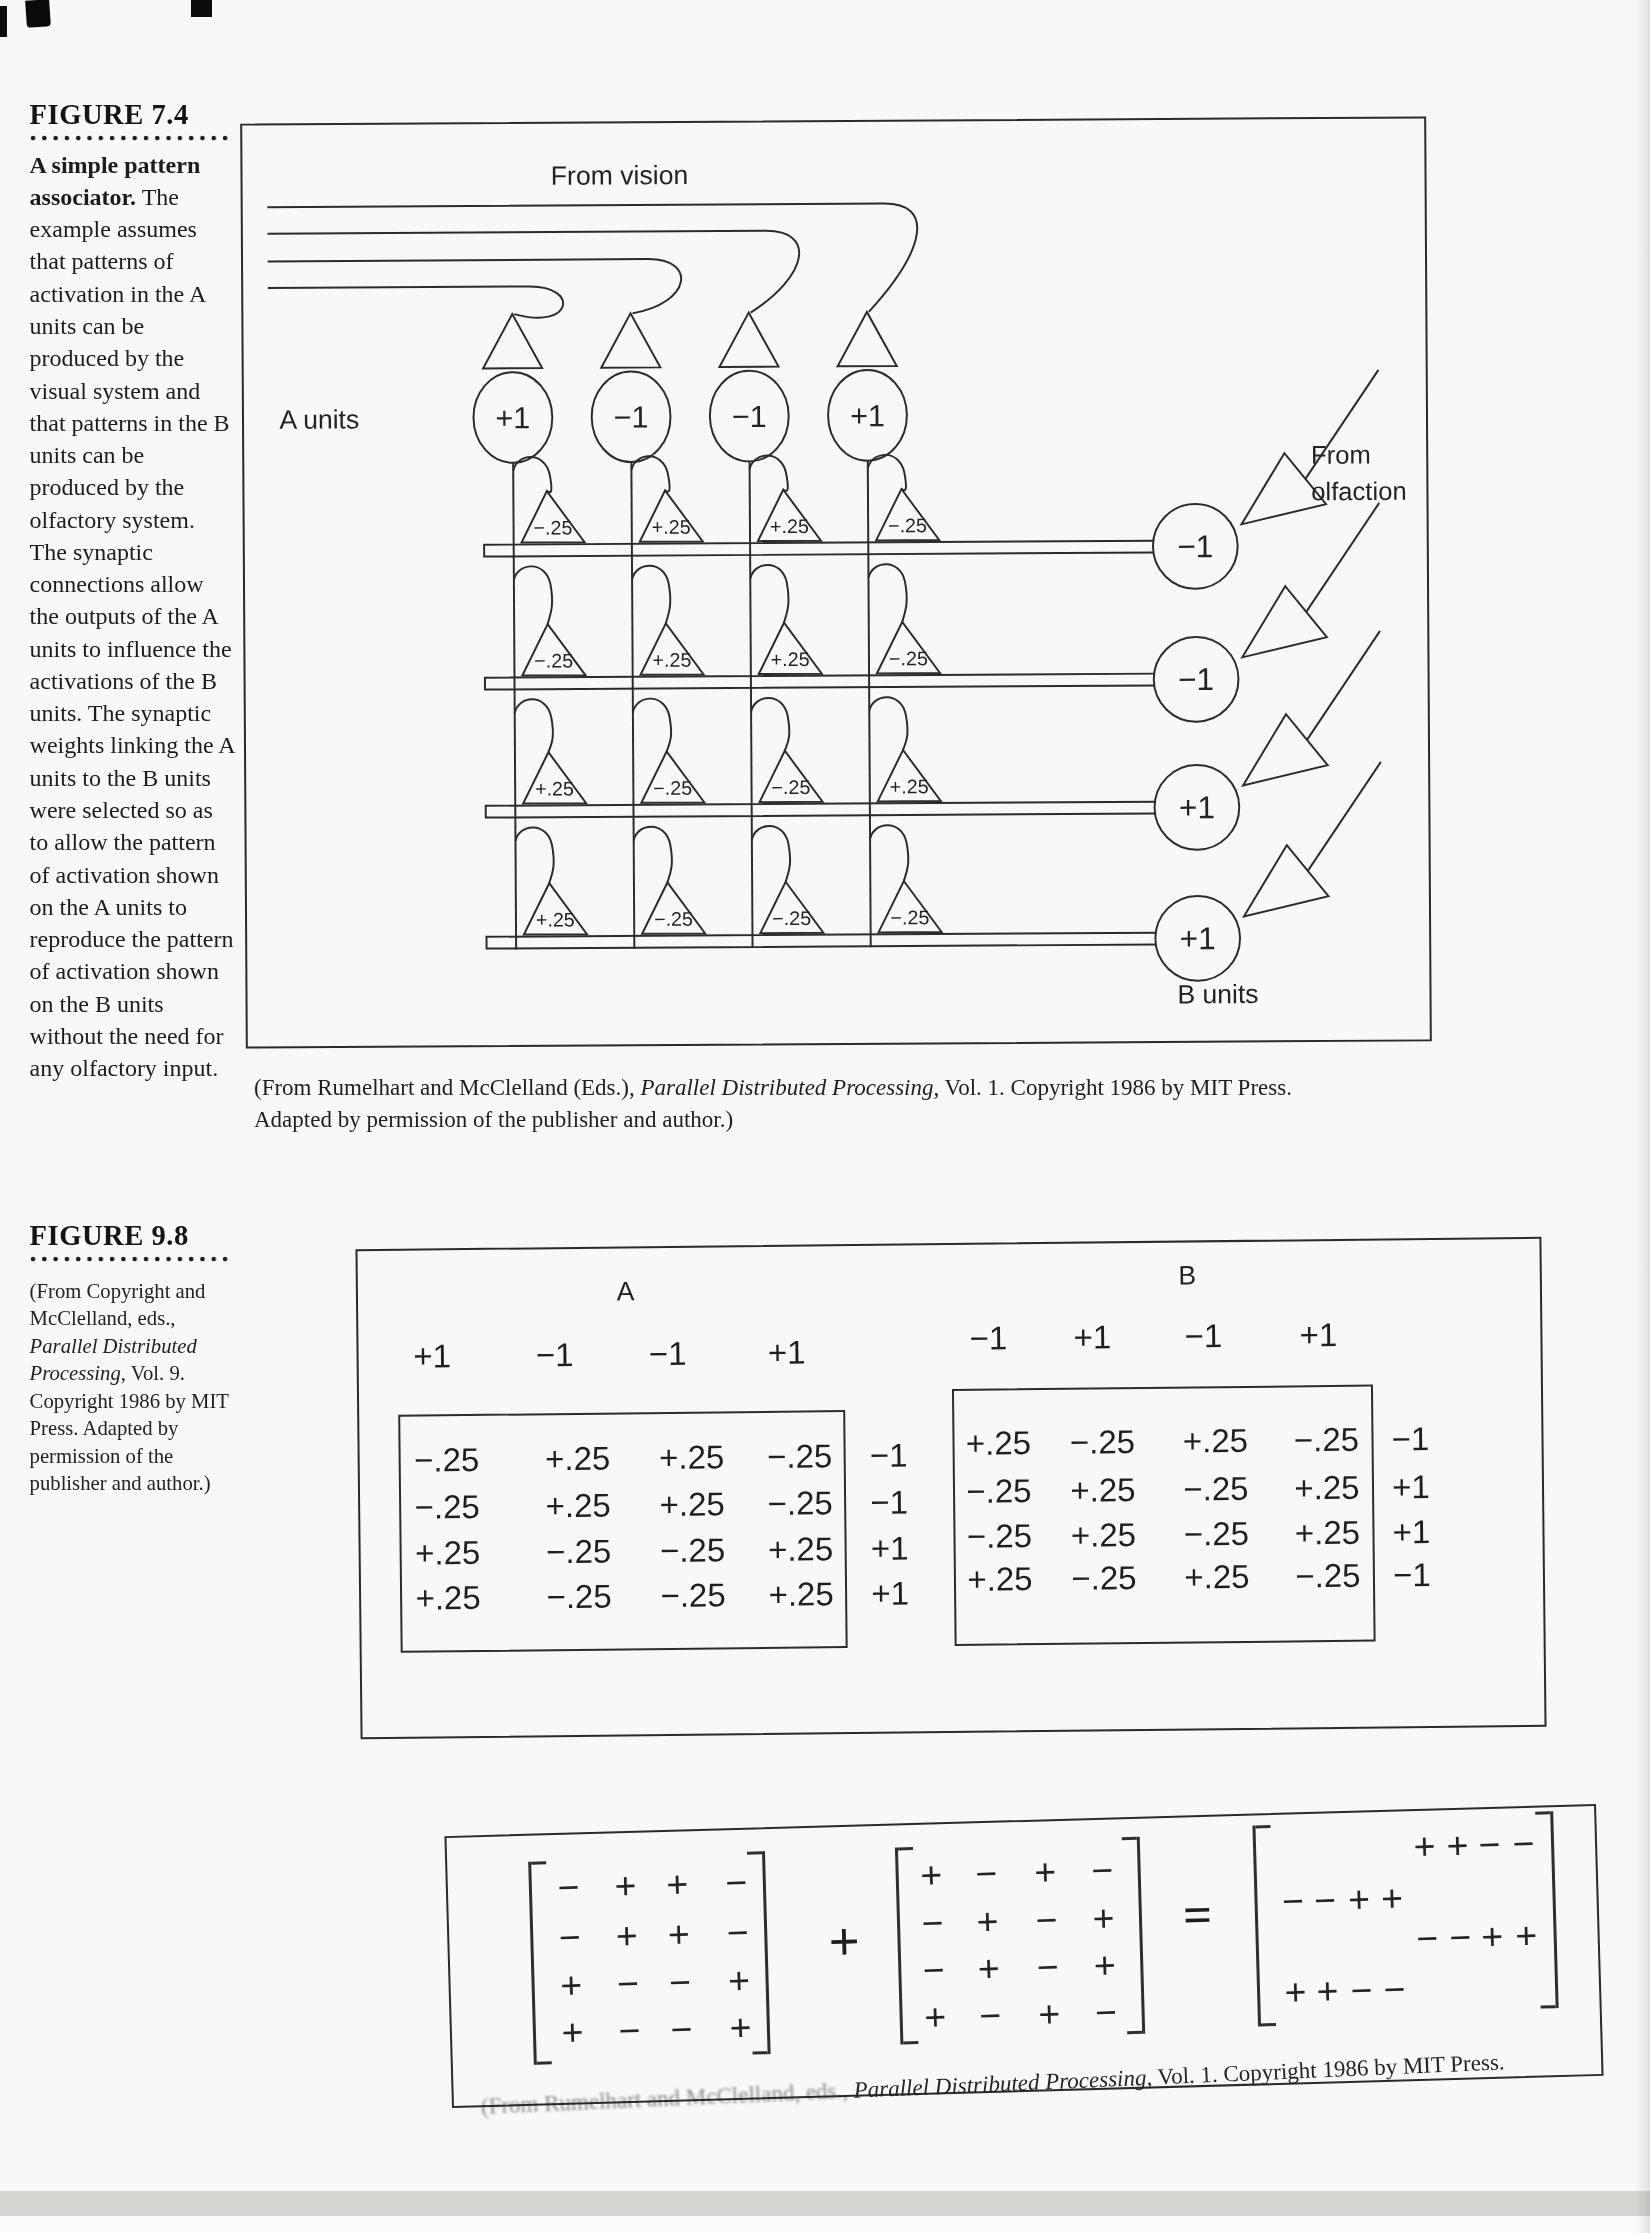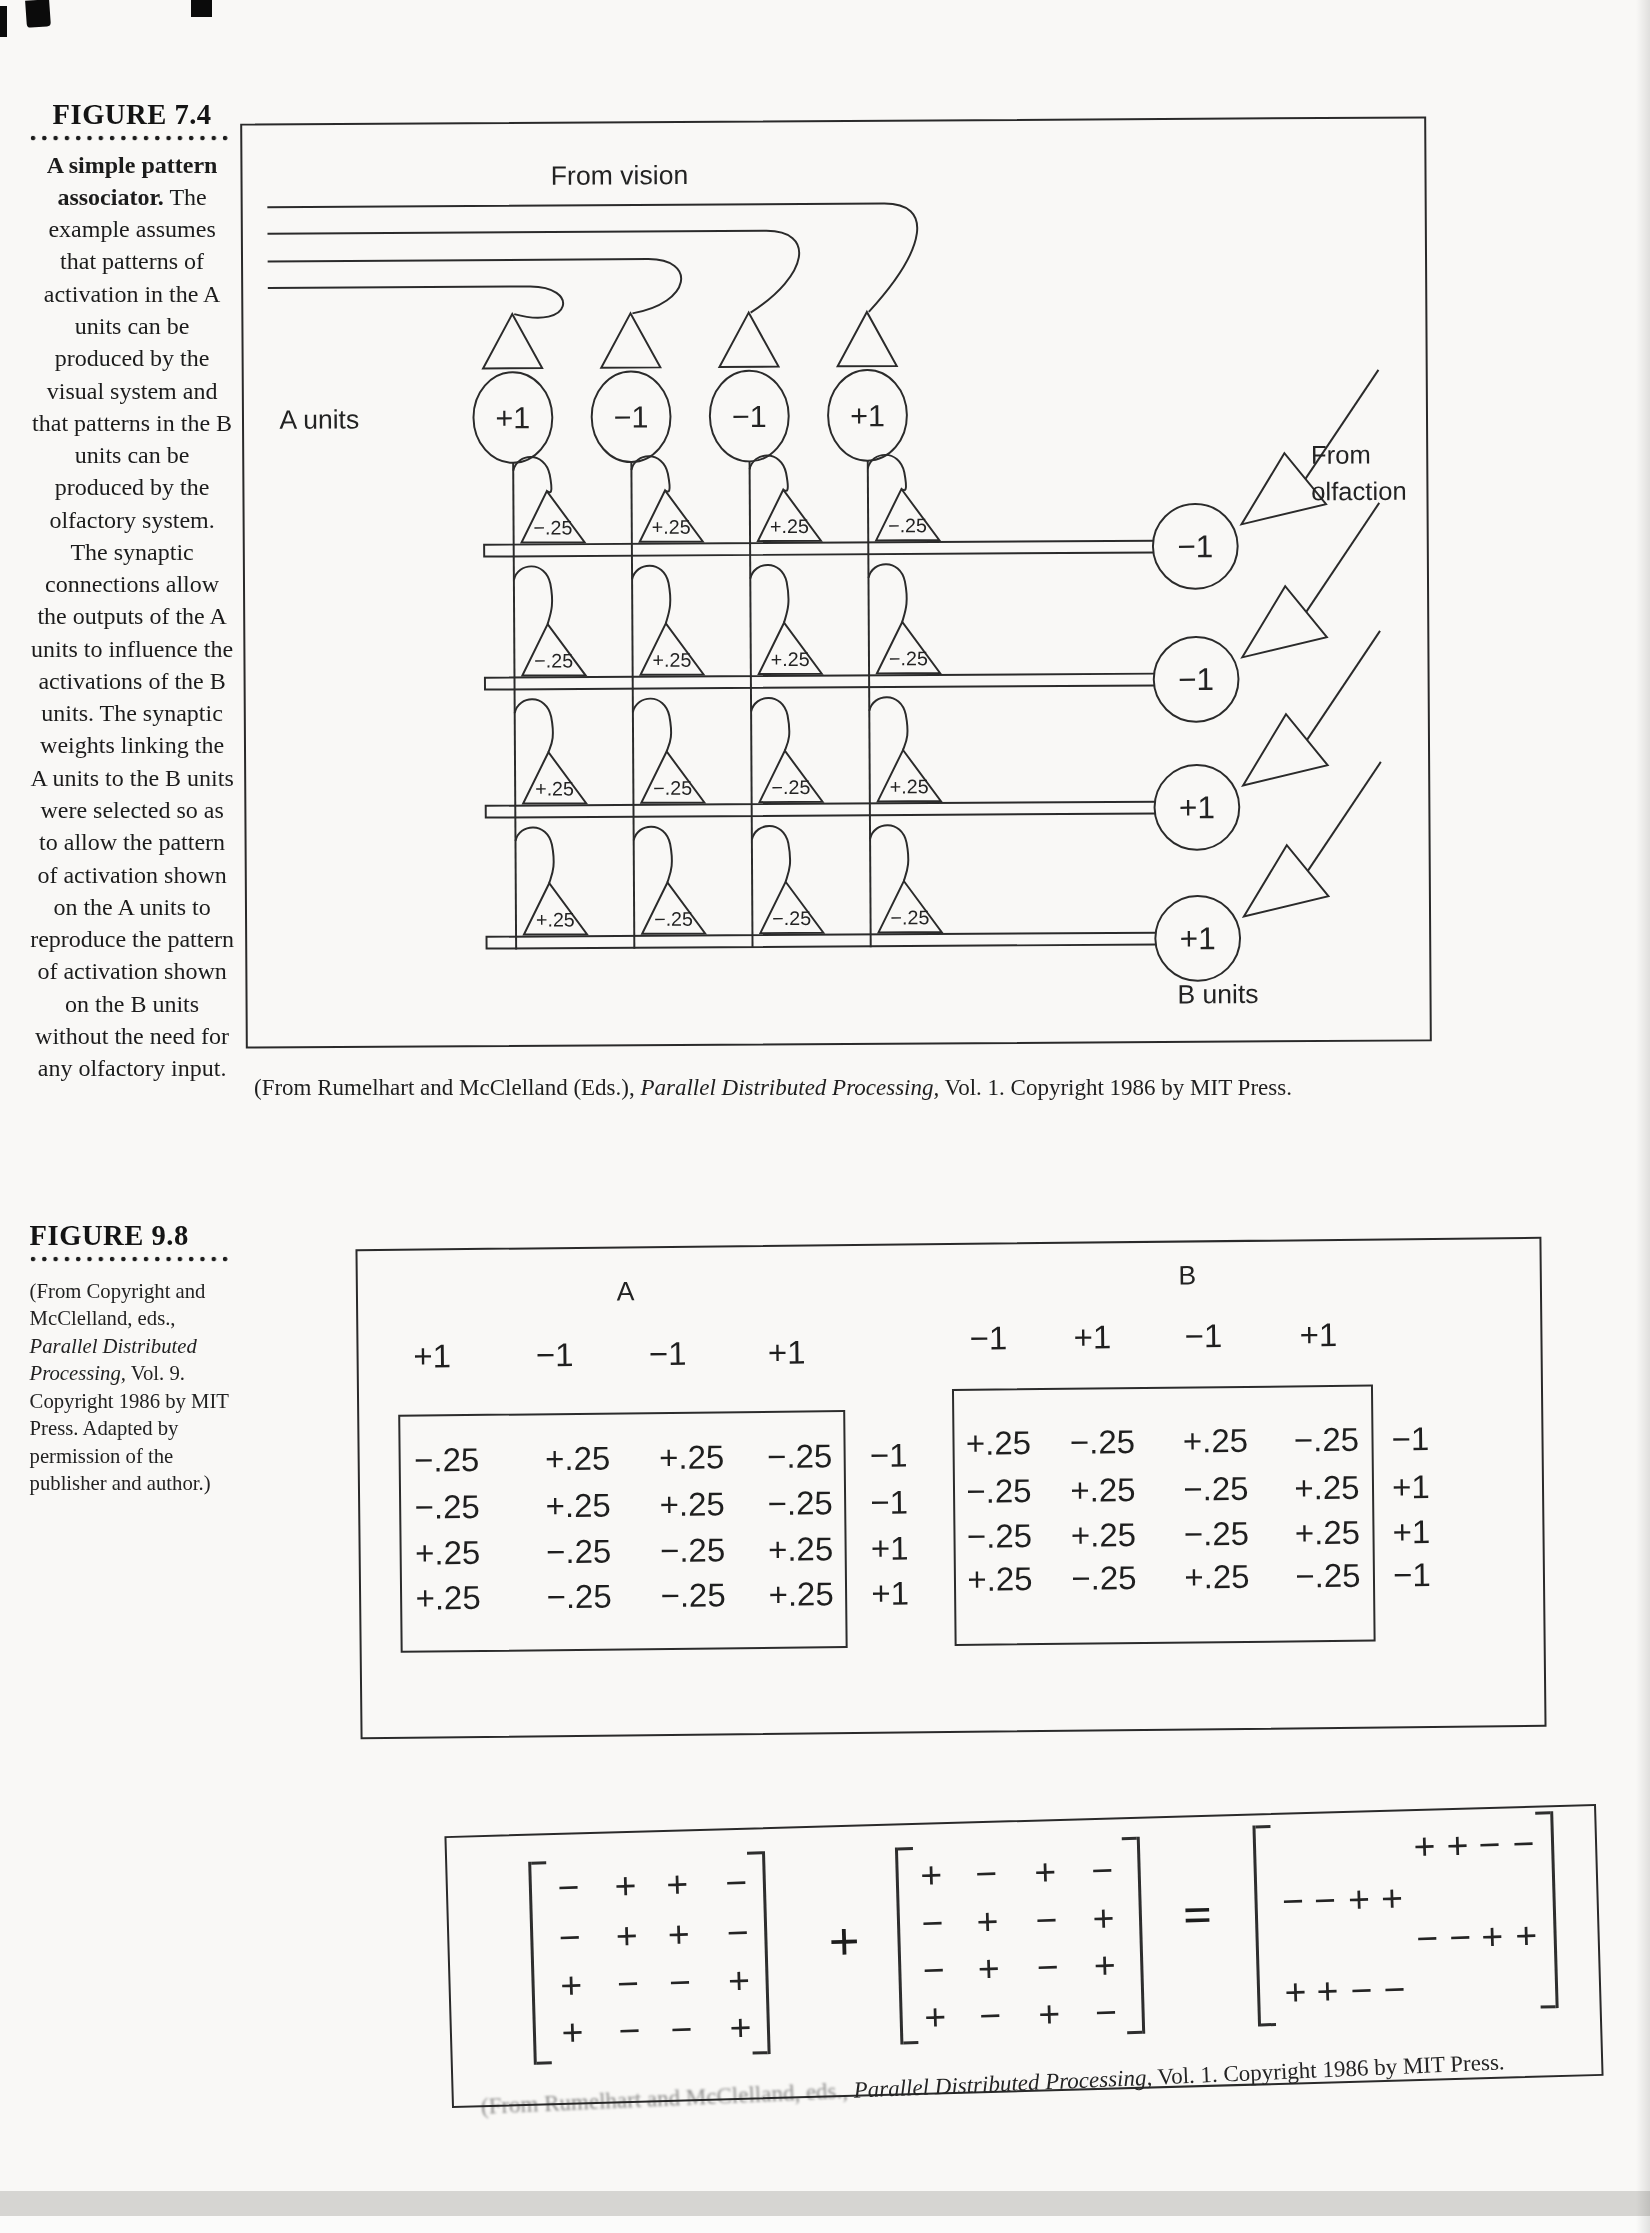--- a/index.html
+++ b/index.html
@@ -42,21 +42,21 @@
 </style>
 </head>
 <body>
 
 <div class="sheet">
 
   <div class="mark" style="left:25.6px;top:0;width:23.6px;height:26.6px;transform:rotate(-4deg);border-radius:0 0 3.9px 3.9px;"></div>
   <div class="mark" style="left:191px;top:0;width:20.7px;height:16.7px;"></div>
   <div class="mark" style="left:0;top:5.9px;width:6.9px;height:31.5px;"></div>
 
-  <div class="abs" style="left:29.6px;top:99px;width:205px;text-align:center;">
+  <div class="abs" style="left:29.6px;top:99px;width:205px;">
     <div class="fig-head">FIGURE 7.4</div>
     <div class="dots" style="width:199px;"></div>
     <div class="cap"><b>A simple pattern associator.</b> <span>The example assumes that patterns of activation in the A units can be produced by the visual system and that patterns in the B units can be produced by the olfactory system. The synaptic connections allow the outputs of the A units to influence the activations of the B units. The synaptic weights linking the A units to the B units were selected so as to allow the pattern of activation shown on the A units to reproduce the pattern of activation shown on the B units without the need for any olfactory input.</span></div>
   </div>
 
   <div class="panel" id="fig74-box" style="left:243px;top:120px;width:1182px;height:921px;transform:rotate(-0.35deg);"><svg viewBox="0 0 1200 935" width="100%" height="100%">
         <path d="M 25 83 H 651 C 701 83, 695 128, 635 193" fill="none" stroke="#2b2b2b" stroke-width="2"></path>
         <path d="M 25 110 H 531 C 581 110, 575 155, 515 193" fill="none" stroke="#2b2b2b" stroke-width="2"></path>
         <path d="M 25 138 H 411 C 461 138, 455 183, 395 193" fill="none" stroke="#2b2b2b" stroke-width="2"></path>
         <path d="M 25 165 H 291 C 341 165, 335 210, 275 193" fill="none" stroke="#2b2b2b" stroke-width="2"></path>
@@ -146,20 +146,21 @@
         <text x="965" y="842" font-size="32" text-anchor="middle">+1</text>
         <text x="313" y="62" font-size="27" text-anchor="start">From vision</text>
         <text x="36" y="308" font-size="27" text-anchor="start">A units</text>
         <text x="944" y="897" font-size="27" text-anchor="start">B units</text>
         <text x="1083" y="350" font-size="26" text-anchor="start">From</text>
         <text x="1083" y="387" font-size="26" text-anchor="start">olfaction</text>
       </svg></div>
 
   <div class="abs attr" style="left:254px;top:1072px;width:1143px;">
     <div><span>(From Rumelhart and McClelland (Eds.), </span><em>Parallel Distributed Processing,</em><span> Vol. 1. Copyright 1986 by MIT Press.</span></div>
+    <div>Adapted by permission of the publisher and author.)</div>
   </div>
 
   <div class="abs" style="left:29.6px;top:1220px;width:207px;">
     <div class="fig-head">FIGURE 9.8</div>
     <div class="dots" style="width:199px;"></div>
     <div class="cap-small"><span>(From Copyright and McClelland, eds., </span><em>Parallel Distributed Processing,</em><span> Vol. 9. Copyright 1986 by MIT Press. Adapted by permission of the publisher and author.)</span></div>
   </div>
 
   <div class="panel" id="fig75-box" style="left:358px;top:1243px;width:1182px;height:486px;transform:rotate(-0.6deg);">
     <div class="mlabel" style="left:238px;top:27.6px;width:59px;">A</div>

